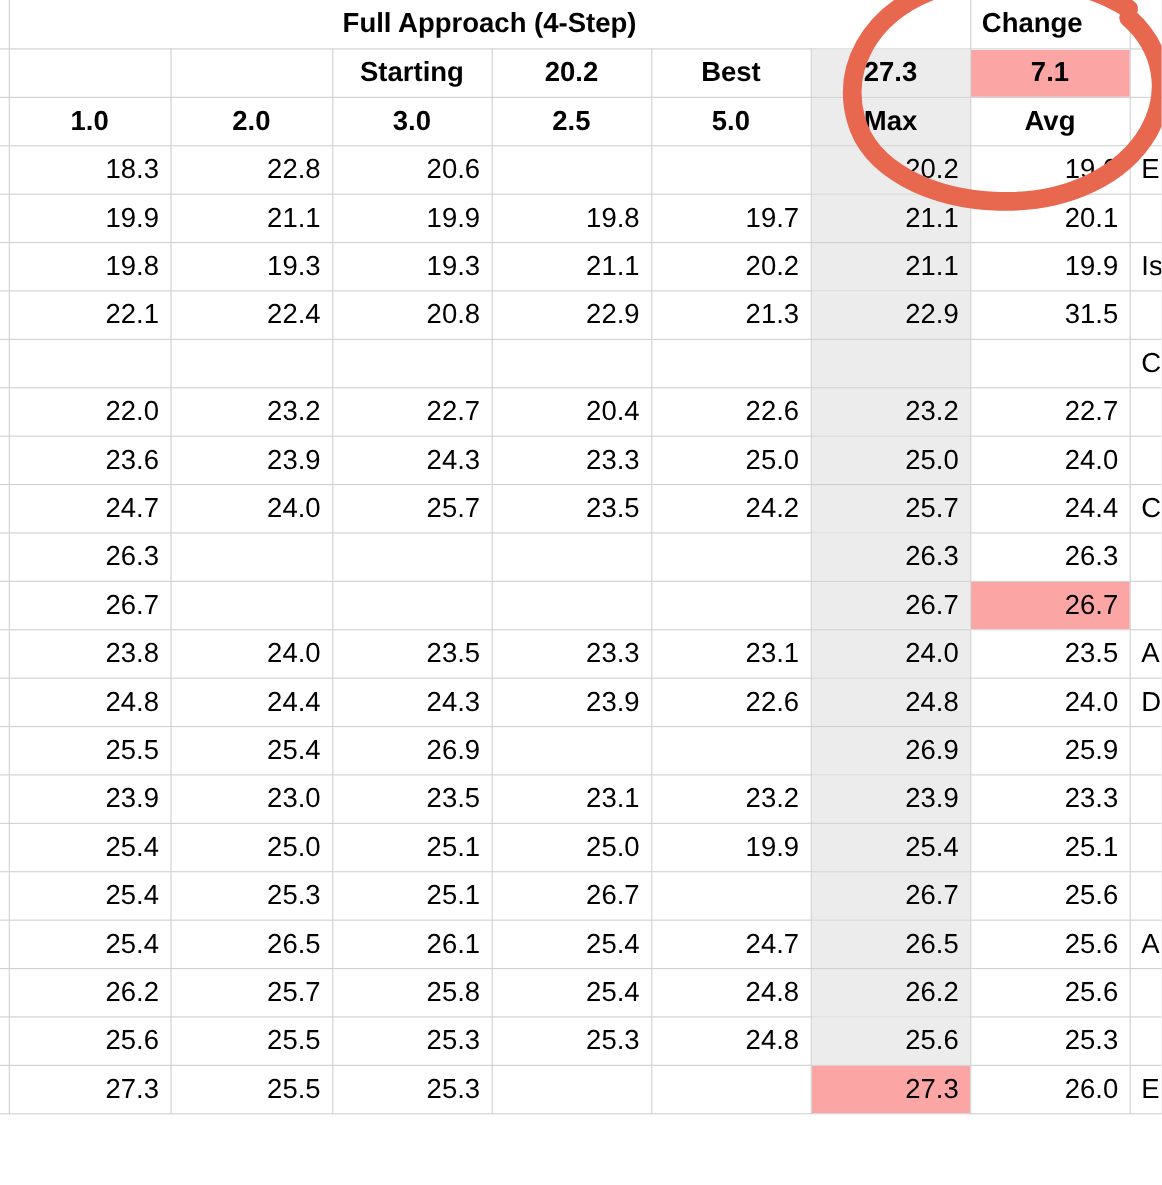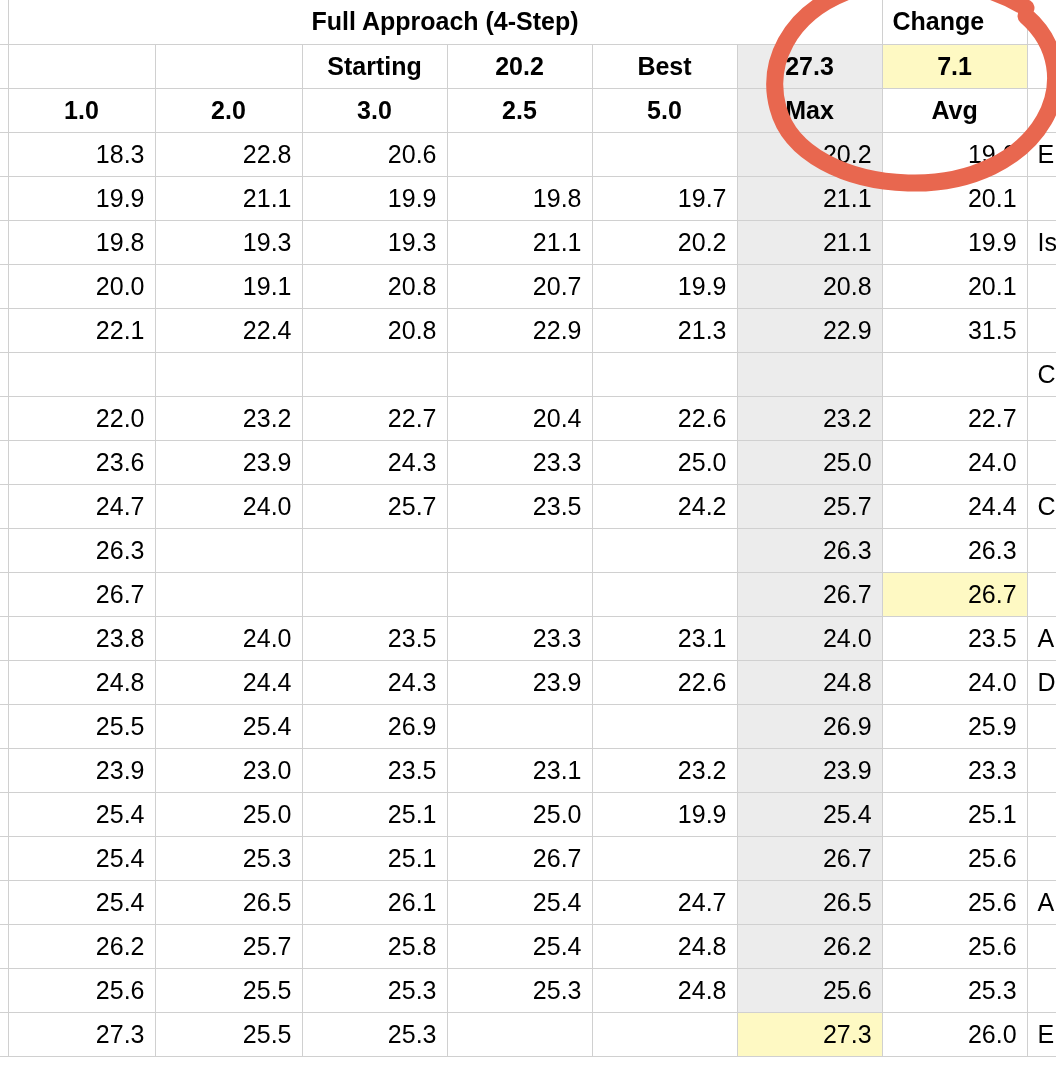--- a/index.html
+++ b/index.html
@@ -45,21 +45,21 @@
   col.c4       { width: 145px; }
   col.c5       { width: 145px; }
   col.cmax     { width: 145px; }
   col.cavg     { width: 145px; }
   col.cright   { width: 29px; }
 
   .num { text-align: right; }
   .ctr { text-align: center; }
   .bold { font-weight: bold; }
   .maxcol { background: #ececec; }
-  .green { background: #fef9c3; margin-left: 41px; }
+  .green { background: #fca5a5; margin-left: 41px; }
   .leftstub { border-right: 1px solid #9a9a9a; background: #ffffff; padding: 0; }
   .rightstub { border-right: none; padding-left: 4px; text-align: left; overflow: hidden; }
   .hdr-top td { height: 46px; }
   .group-title {
     text-align: center;
     font-weight: bold;
     font-size: 25px;
     border-right: 1px solid #9a9a9a;
   }
   .change-title {
@@ -151,31 +151,20 @@
           <td class="num">19.3</td>
           <td class="num">19.3</td>
           <td class="num">21.1</td>
           <td class="num">20.2</td>
           <td class="num maxcol">21.1</td>
           <td class="num">19.9</td>
           <td class="rightstub">Is</td>
         </tr>
         <tr>
           <td class="leftstub"></td>
-          <td class="num">20.0</td>
-          <td class="num">19.1</td>
-          <td class="num">20.8</td>
-          <td class="num">20.7</td>
-          <td class="num">19.9</td>
-          <td class="num maxcol">20.8</td>
-          <td class="num">20.1</td>
-          <td class="rightstub"></td>
-        </tr>
-        <tr>
-          <td class="leftstub"></td>
           <td class="num">22.1</td>
           <td class="num">22.4</td>
           <td class="num">20.8</td>
           <td class="num">22.9</td>
           <td class="num">21.3</td>
           <td class="num maxcol">22.9</td>
           <td class="num">31.5</td>
           <td class="rightstub"></td>
         </tr>
         <tr>

